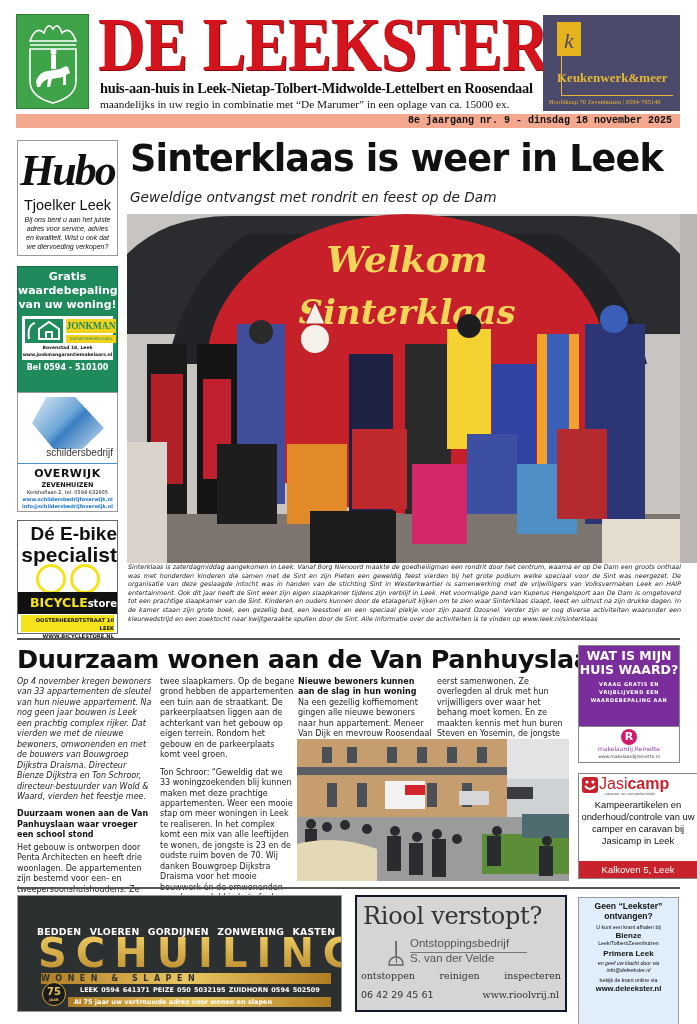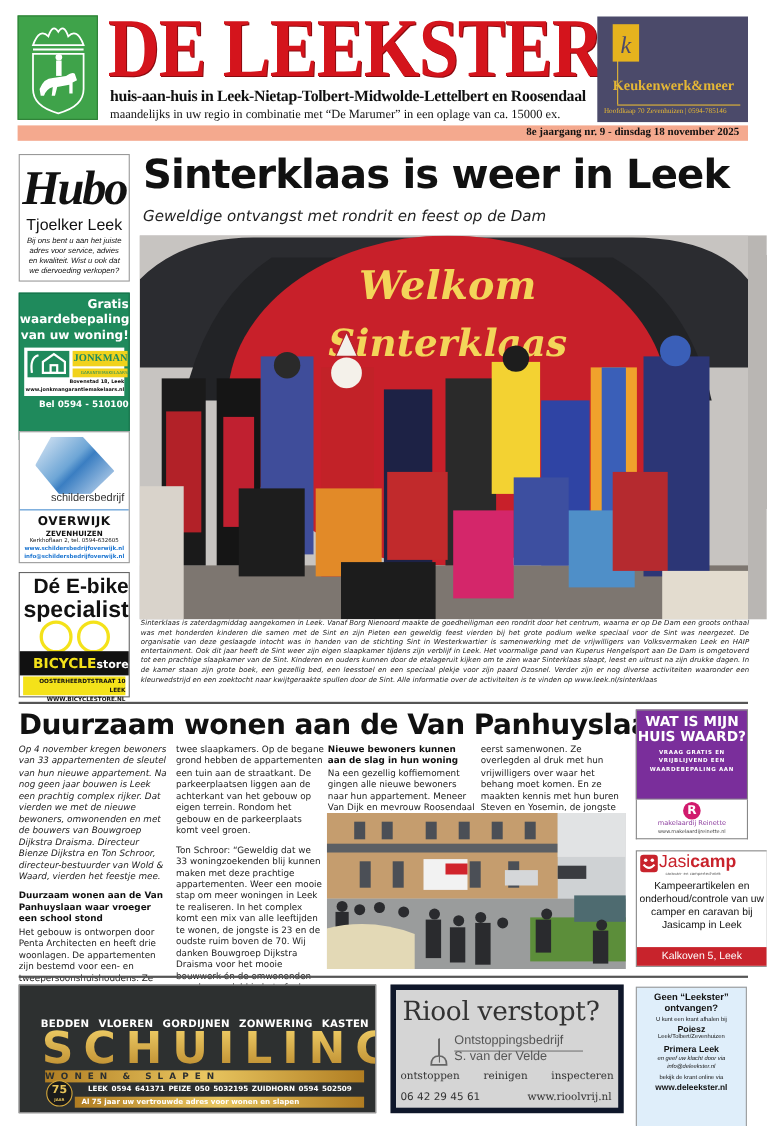--- a/index.html
+++ b/index.html
@@ -10,28 +10,28 @@
 #title{left:98px;top:8px;width:435px;height:72px;font-family:"Liberation Serif",serif;font-weight:bold;color:#d4141c;font-size:76px;line-height:72px;letter-spacing:-1px;transform:scaleX(0.86);transform-origin:left top;white-space:nowrap;text-shadow:1px 1px 0 #8a0a0f}
 #tagline1{left:100px;top:80px;font-family:"Liberation Serif",serif;font-weight:bold;font-size:14.4px;white-space:nowrap;letter-spacing:-0.3px}
 #tagline2{left:100px;top:98px;font-family:"Liberation Serif",serif;font-size:11.3px;white-space:nowrap}
 #kw{left:543px;top:15px;width:137px;height:96px;background:#4b4a6a;color:#e5b735}
 #kw .kbox{position:absolute;left:14px;top:7px;width:24px;height:34px;background:#e6b31e;color:#4b4a6a;font-family:"Liberation Serif",serif;font-style:italic;font-size:22px;text-align:center;line-height:38px}
 #kw .kline{position:absolute;left:18px;top:40px;width:1px;height:40px;background:#e5b735}
 #kw .kname{position:absolute;left:14px;top:55px;font-family:"Liberation Serif",serif;font-weight:bold;font-size:13px;white-space:nowrap}
 #kw .kline2{position:absolute;left:18px;top:80px;width:112px;height:1px;background:#e5b735}
 #kw .kaddr{position:absolute;left:6px;top:83px;font-family:"Liberation Serif",serif;font-size:6.5px;white-space:nowrap}
 #dateband{left:16px;top:114px;width:664px;height:14px;background:#f4a98e}
-#dateband span{position:absolute;right:8px;top:0;font-family:Liberation Serif, serif;font-weight:bold;font-size:10px;line-height:14px}
+#dateband span{position:absolute;right:8px;top:0;font-family:Liberation Mono, monospace;font-weight:bold;font-size:10px;line-height:14px}
 
 .adL{left:17px;width:101px;position:absolute}
 #hubo{top:140px;height:116px;border:1px solid #999;background:#fff;text-align:center}
 #hubo .logo{font-family:"Liberation Serif",serif;font-style:italic;font-weight:bold;font-size:44px;line-height:52px;margin-top:4px;letter-spacing:-2px}
 #hubo .name{font-family:"Liberation Sans",sans-serif;font-size:14.5px;line-height:17px}
 #hubo .txt{font-family:"Liberation Sans",sans-serif;font-style:italic;font-size:7px;line-height:9px;padding:1px 4px}
-#jonk{top:266px;height:134px;background:#1f8a5c;color:#fff;text-align:right;border:1px solid #157048}
+#jonk{top:266px;height:134px;background:#1f8a5c;color:#fff;text-align:center;border:1px solid #157048}
 #jonk .h{font-family:"DejaVu Sans",sans-serif;font-weight:bold;font-size:11px;line-height:14px;padding-top:3px}
 #jonk .lb{margin:4px 4px 0;background:#fff;height:44px;position:relative}
 #jonk .lb .ic{position:absolute;left:3px;top:3px;width:38px;height:24px;background:#1f8a5c}
 #jonk .lb .nm{position:absolute;left:44px;top:3px;width:50px;height:14px;background:#f1d21c;color:#1f8a5c;font-family:"Liberation Serif",serif;font-weight:bold;font-size:9.5px;line-height:14px}
 #jonk .lb .sub{position:absolute;left:44px;top:19px;width:50px;height:8px;background:#f1d21c;color:#1f8a5c;font-size:3.8px;line-height:8px}
 #jonk .lb .a1{position:absolute;left:0;right:0;top:29px;color:#111;font-size:4.5px;line-height:6px;font-weight:bold}
 #jonk .lb .a2{position:absolute;left:0;right:0;top:36px;color:#111;font-size:4.5px;line-height:6px;font-weight:bold}
 #jonk .tel{font-weight:bold;font-size:8px;line-height:14px;margin-top:1px}
 #overwijk{top:392px;height:120px;border:1px solid #999;background:#fff;text-align:center}
 #overwijk .art{position:absolute;left:14px;top:4px;width:72px;height:52px;background:linear-gradient(135deg,#dfeaf6 0%,#6ea6d6 45%,#3a7ec2 55%,#cfe0f2 100%);clip-path:polygon(20% 0,60% 0,100% 60%,70% 100%,30% 100%,0 50%)}
@@ -86,21 +86,21 @@
 
 #schuiling{left:17px;top:895px;width:325px;height:117px;background:#2d3030;color:#fff;border:1px solid #999;overflow:hidden}
 #schuiling .w{position:absolute;left:22px;top:-6px;font-family:"DejaVu Sans",sans-serif;font-weight:bold;font-size:37px;letter-spacing:14px;white-space:nowrap}
 #schuiling .cat{position:absolute;left:19px;top:30px;font-family:"DejaVu Sans",sans-serif;font-weight:bold;font-size:9.3px;letter-spacing:0.2px;white-space:nowrap;word-spacing:5px}
 #schuiling .s{position:absolute;left:20px;top:34px;font-family:"DejaVu Sans",sans-serif;font-weight:bold;font-size:40px;letter-spacing:9px;white-space:nowrap;background:linear-gradient(180deg,#f3d36b,#b8862a);-webkit-background-clip:text;background-clip:text;color:transparent}
 #schuiling .band{position:absolute;left:23px;top:77px;width:290px;height:11px;background:linear-gradient(90deg,#b07d22,#e9c660,#b07d22);color:#2d3030;font-weight:bold;font-size:8px;line-height:11px;letter-spacing:5.5px;}
 #schuiling .tels{position:absolute;left:62px;top:90px;font-weight:bold;font-size:6.5px;white-space:nowrap;word-spacing:1px}
 #schuiling .band2{position:absolute;left:50px;top:101px;width:263px;height:10px;background:linear-gradient(90deg,#b07d22,#e9c660,#b07d22);color:#fff;font-weight:bold;font-size:6.5px;line-height:10px;padding-left:6px}
 #schuiling .badge{position:absolute;left:24px;top:86px;width:24px;height:24px;border-radius:50%;background:#1b1b1b;border:1.5px solid #d4a83c;color:#e7c45a;font-weight:bold;font-size:10px;text-align:center;line-height:18px}
 #schuiling .badge small{position:absolute;left:0;right:0;top:15px;font-size:3.5px;line-height:5px}
-#riool{left:355px;top:895px;width:212px;height:117px;background:#d5d5d5;border:5px solid #0f172a;color:#333}
+#riool{left:355px;top:895px;width:212px;height:117px;background:#d5d5d5;border:2px solid #0f172a;color:#333}
 #riool .h{position:absolute;left:6px;top:4px;font-family:"DejaVu Serif",serif;font-size:24px;line-height:30px;white-space:nowrap;letter-spacing:-0.3px}
 #riool .plunger{position:absolute;left:39px;top:44px;width:8px;height:22px;border-left:1.5px solid #666}
 #riool .ob{position:absolute;left:53px;top:40px;font-family:"Liberation Sans",sans-serif;font-size:11.5px;color:#555;white-space:nowrap}
 #riool .rl{position:absolute;left:53px;top:55px;width:117px;height:1px;background:#777}
 #riool .sv{position:absolute;left:53px;top:55px;font-family:"Liberation Sans",sans-serif;font-size:11.5px;color:#555;white-space:nowrap}
 #riool .svc{position:absolute;left:4px;right:4px;top:73px;font-family:"DejaVu Serif",serif;font-size:9.5px;display:flex;justify-content:space-between}
 #riool .tel{position:absolute;left:4px;top:92px;font-size:9.5px}
 #riool .url{position:absolute;right:6px;top:92px;font-family:"DejaVu Serif",serif;font-size:9.5px}
 #geen{left:578px;top:897px;width:101px;height:142px;background:#dfeefa;border:1px solid #999;text-align:center;font-family:"Liberation Sans",sans-serif}
 #geen .h{font-weight:bold;font-size:8.6px;line-height:10px;margin-top:3px}
@@ -353,19 +353,19 @@
     <span>reinigen</span>
     <span>inspecteren</span>
   </div>
   <div class="tel">06 42 29 45 61</div>
   <div class="url">www.rioolvrij.nl</div>
 </div>
 
 <div id="geen" class="abs">
   <div class="h">Geen “Leekster” ontvangen?</div>
   <div class="a">U kunt een krant afhalen bij</div>
-  <div class="p">Poiesz</div>
+  <div class="p">Bienze</div>
   <div class="c" style="font-style:normal">Leek/Tolbert/Zevenhuizen</div>
   <div class="p" style="margin-top:2px">Primera Leek</div>
   <div class="c" style="margin-top:2px">en geef uw klacht door via info@deleekster.nl</div>
   <div class="a">bekijk de krant online via</div>
   <div class="url">www.deleekster.nl</div>
 </div>
 
 </body></html>

